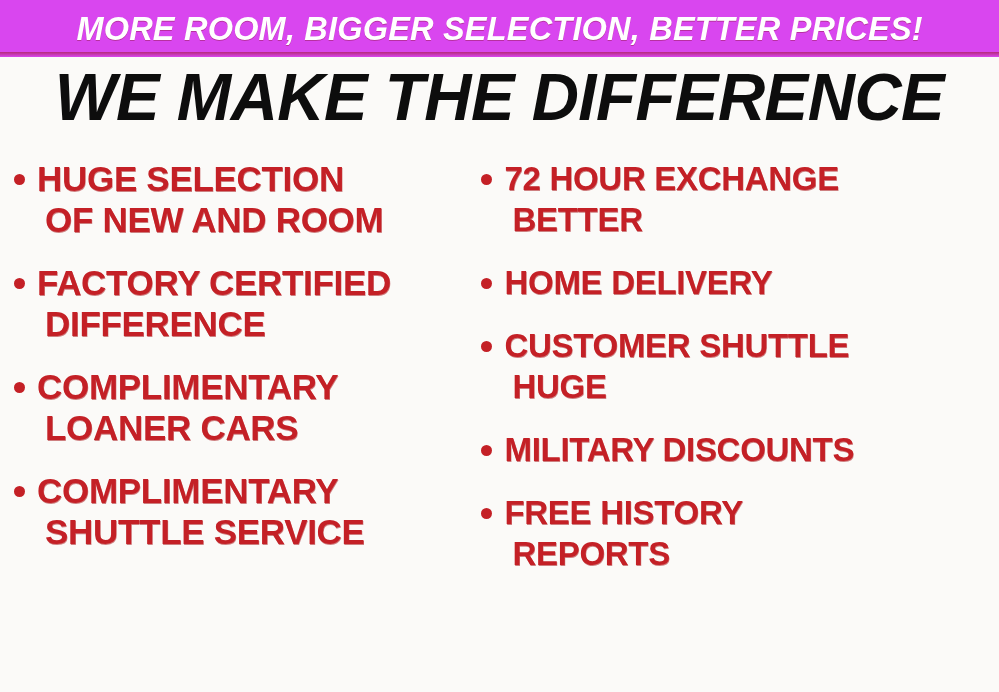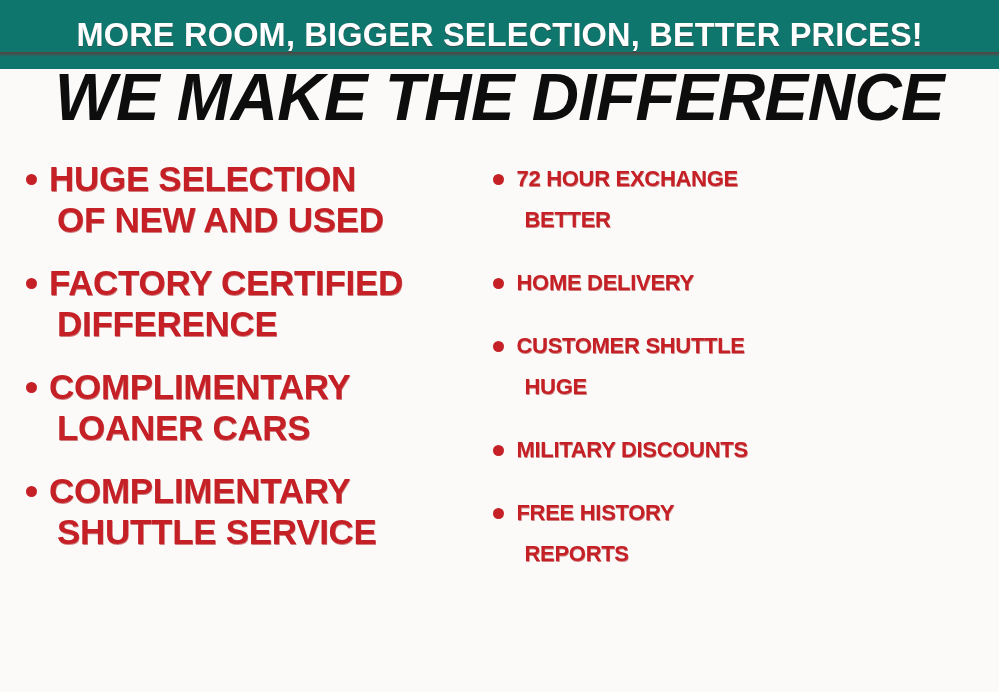--- a/index.html
+++ b/index.html
@@ -21,26 +21,27 @@
     background: #fbfaf8;
     overflow: hidden;
   }
 
   
   .banner {
     position: absolute;
     left: 0;
     top: 0;
     width: 999px;
-    height: 69px;
-    background: #0f766e;
+    height: 57px;
+    background: #d946ef;
     display: flex;
     align-items: center;
     justify-content: center;
     box-sizing: border-box;
+    font-style: italic;
   }
   .banner-text {
     color: #ffffff;
     font-family: "Liberation Sans", sans-serif;
     font-weight: bold;
     font-size: 33px;
     line-height: 33px;
     letter-spacing: 0.2px;
     transform: scaleX(0.985);
     transform-origin: center;
@@ -72,21 +73,21 @@
     line-height: 68px;
     letter-spacing: -0.5px;
     transform: scaleX(0.99);
     transform-origin: center top;
     white-space: nowrap;
   }
 
   
   .columns {
     position: absolute;
-    left: 12px;
+    left: 0;
     top: 158px;
     width: 921px;
     height: 534px;
     display: flex;
   }
   .col {
     position: relative;
     box-sizing: border-box;
   }
   .col-left  { width: 505px; padding-left: 14px; }
@@ -111,21 +112,21 @@
     font-family: "Liberation Sans", sans-serif;
     font-weight: bold;
     font-size: 35px;
     line-height: 41px;
     letter-spacing: -0.3px;
     text-shadow: 0.5px 0.5px 0 rgba(170,25,30,0.55);
   }
   
   .bullet-text span.l2 { display: block; padding-left: 8px; }
 
-  .col-right .bullet-text { font-size: 22px; }
+  .col-right .bullet-text { font-size: 33px; }
 </style>
 </head>
 <body>
 
 <div class="poster">
 
   <div class="banner">
     <div class="banner-text">MORE ROOM, BIGGER SELECTION, BETTER PRICES!</div>
   </div>
   <div class="banner-shade"></div>
@@ -133,21 +134,21 @@
   <div class="headline">WE MAKE THE DIFFERENCE</div>
 
   <div class="columns">
 
     <div class="col col-left">
 
       <div class="bullet-item">
         <span class="dot"></span>
         <div class="bullet-text">
           <span>HUGE SELECTION</span>
-          <span class="l2">OF NEW AND USED</span>
+          <span class="l2">OF NEW AND ROOM</span>
         </div>
       </div>
 
 
       <div class="bullet-item">
         <span class="dot"></span>
         <div class="bullet-text">
           <span>FACTORY CERTIFIED</span>
           <span class="l2">DIFFERENCE</span>
         </div>

